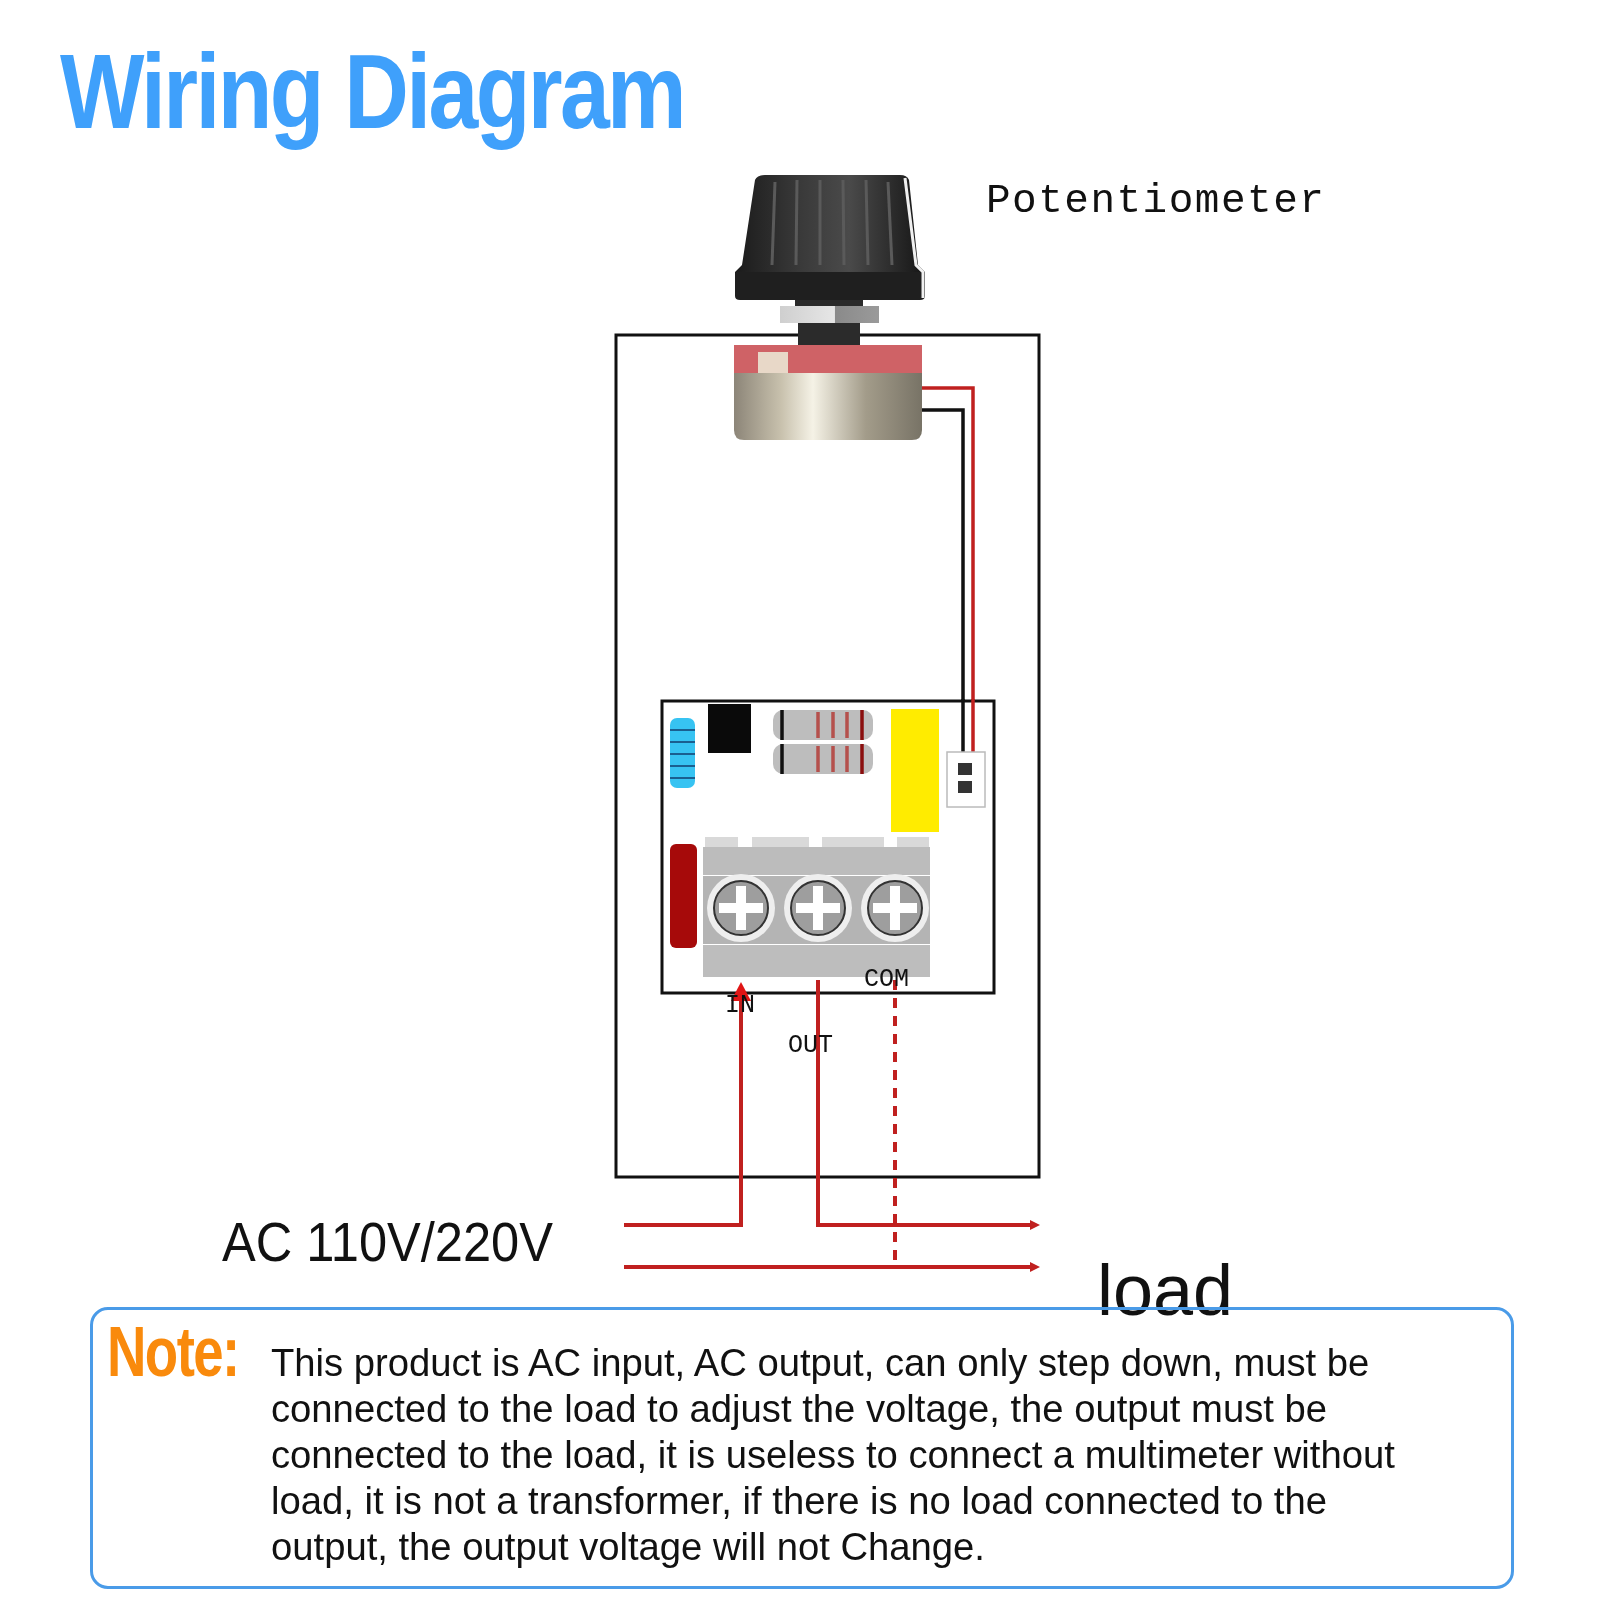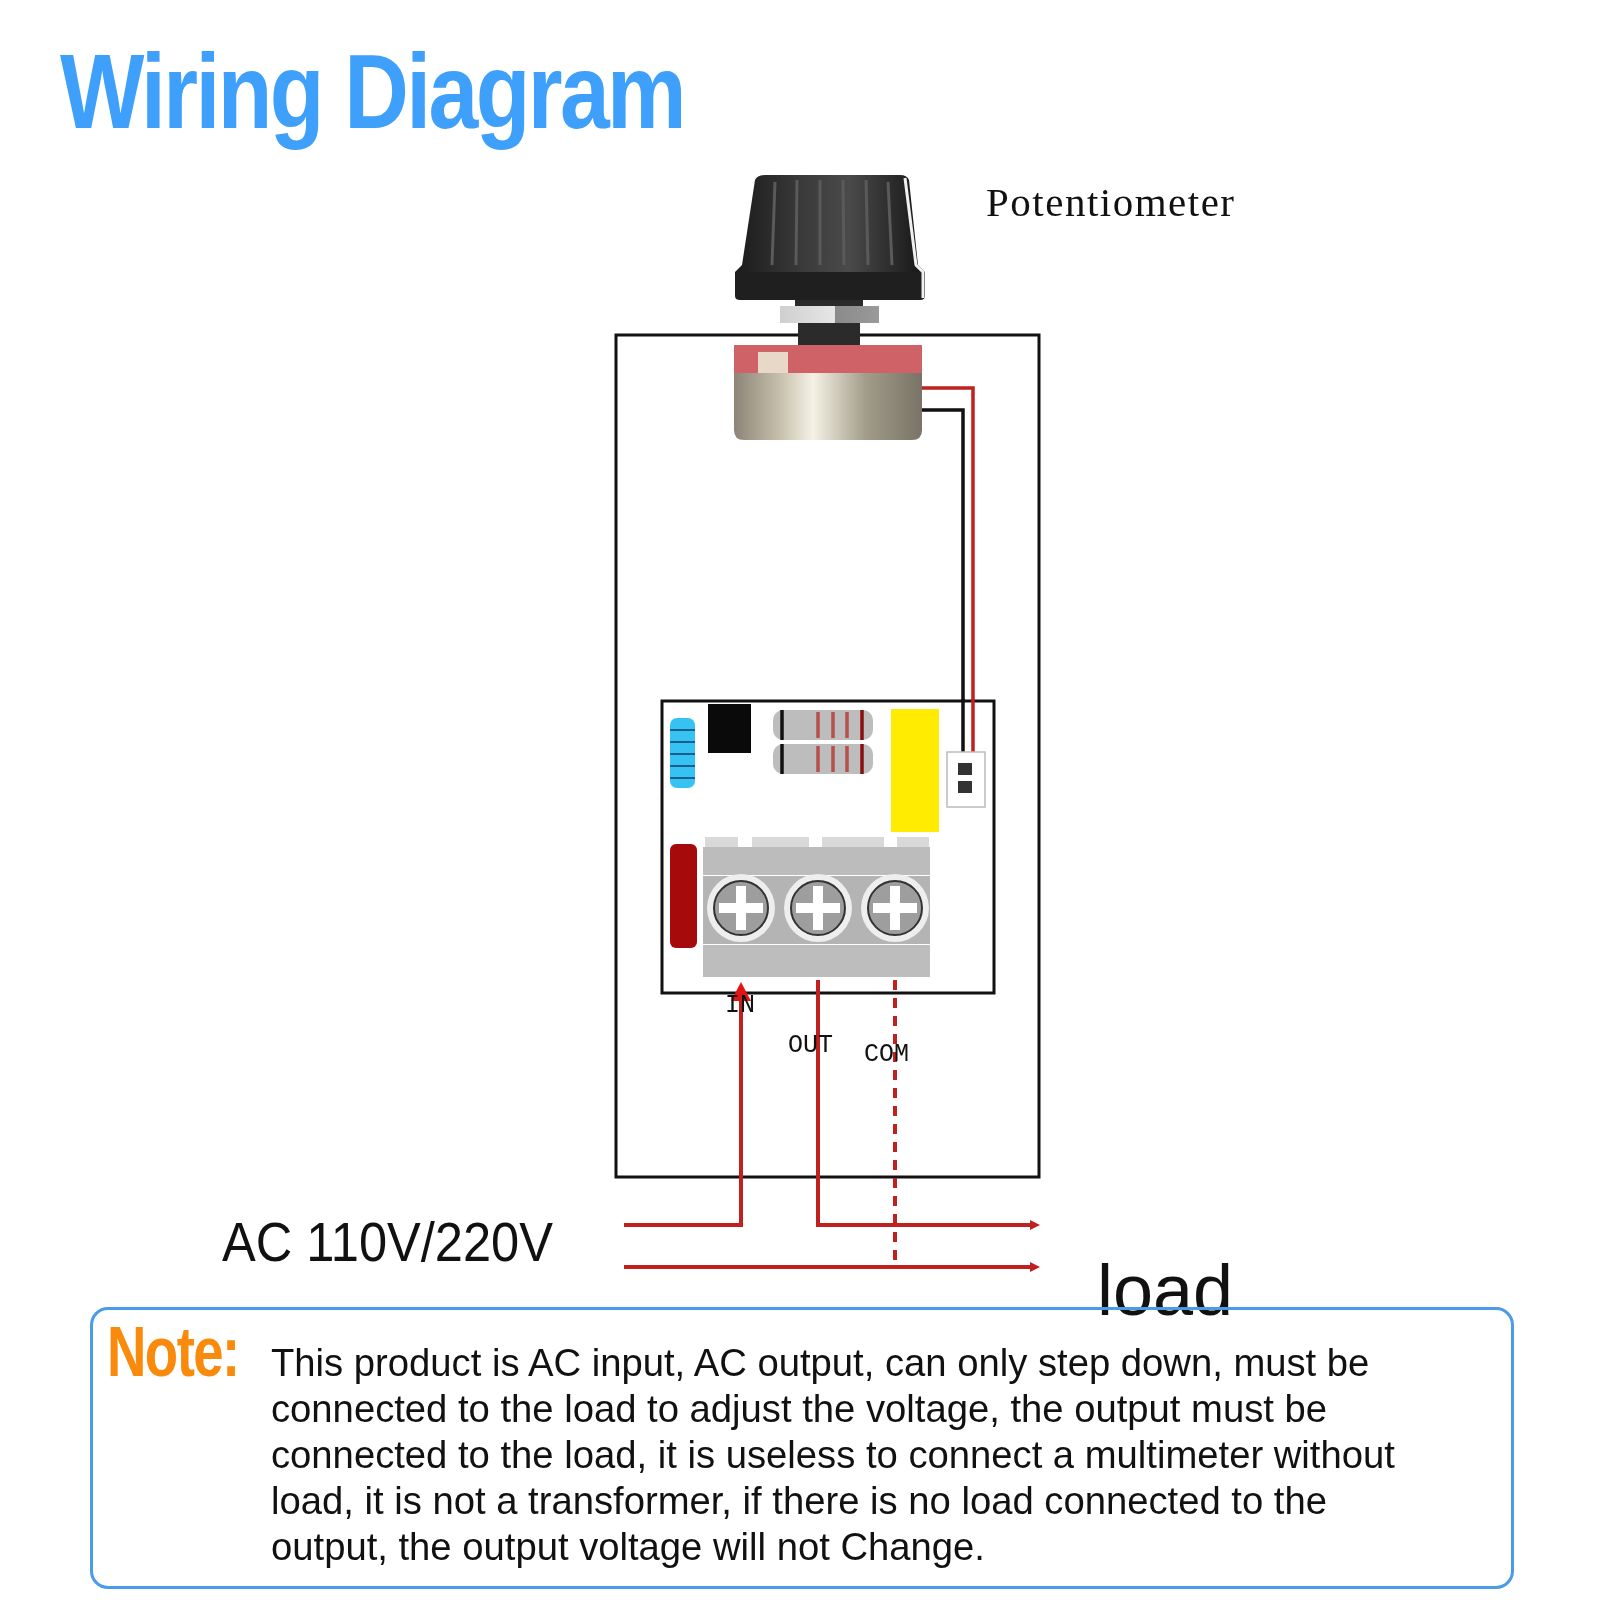--- a/index.html
+++ b/index.html
@@ -3,21 +3,21 @@
 <meta charset="utf-8">
 <style>
   html, body { margin:0; padding:0; background:#ffffff; }
   body { width:1600px; height:1600px; position:relative; overflow:hidden; font-family:"Liberation Sans", sans-serif; }
   .abs { position:absolute; }
   #title {
     left:60px; top:36px; font-family:"Liberation Sans", sans-serif; font-weight:bold;
     font-size:104px; letter-spacing:-3px; color:#3fa0fb; transform:scaleX(0.86) scaleY(1.02);
     transform-origin:left top; white-space:nowrap; line-height:1.05;
   }
-  #pot-label { left:986px; top:178px; font-family:Liberation Serif, serif; font-size:41px; color:#111; letter-spacing:1.5px; }
+  #pot-label { left:986px; top:178px; font-family:Liberation Mono, monospace; font-size:41px; color:#111; letter-spacing:1.5px; }
   #ac-label { left:222px; top:1210px; font-size:55px; color:#111; transform:scaleX(0.92); transform-origin:left top; white-space:nowrap; }
   #load-label { left:1097px; top:1249px; font-size:72px; color:#111; }
   #note-box {
     left:90px; top:1307px; width:1424px; height:282px; border:3px solid #4a9be8; border-radius:18px; box-sizing:border-box;
   }
   #note-head {
     left:107px; top:1317px; font-weight:bold; font-size:70px; color:#f98a0c; letter-spacing:-2px;
     transform:scaleX(0.78); transform-origin:left top; line-height:1;
   }
   #note-text {
@@ -162,20 +162,20 @@
 
   <polyline points="624,1225 741,1225 741,995" fill="none" stroke="#c0201f" stroke-width="4"></polyline>
   <path d="M731,1001 L741,982 L751,1001 Z" fill="#e01515"></path>
   <polyline points="818,980 818,1225 1030,1225" fill="none" stroke="#c0201f" stroke-width="4" marker-end="url(#arrowR)"></polyline>
   <line x1="624" y1="1267" x2="1030" y2="1267" stroke="#c0201f" stroke-width="4" marker-end="url(#arrowR)"></line>
   <line x1="895" y1="980" x2="895" y2="1267" stroke="#c0201f" stroke-width="4" stroke-dasharray="10,8"></line>
 </svg>
 
 <div class="abs term-label" style="left:725px;top:946px;">IN</div>
 <div class="abs term-label" style="left:788px;top:986px;">OUT</div>
-<div class="abs term-label" style="left:864px;top:995px;">COM</div>
+<div class="abs term-label" style="left:864px;top:920px;">COM</div>
 
 <div id="ac-label" class="abs">AC 110V/220V</div>
 <div id="load-label" class="abs">load</div>
 
 <div id="note-box" class="abs"></div>
 <div id="note-head" class="abs">Note:</div>
 <div id="note-text" class="abs">This product is AC input, AC output, can only step down, must be connected to the load to adjust the voltage, the output must be connected to the load, it is useless to connect a multimeter without load, it is not a transformer, if there is no load connected to the output, the output voltage will not Change.</div>
 
 </body></html>

